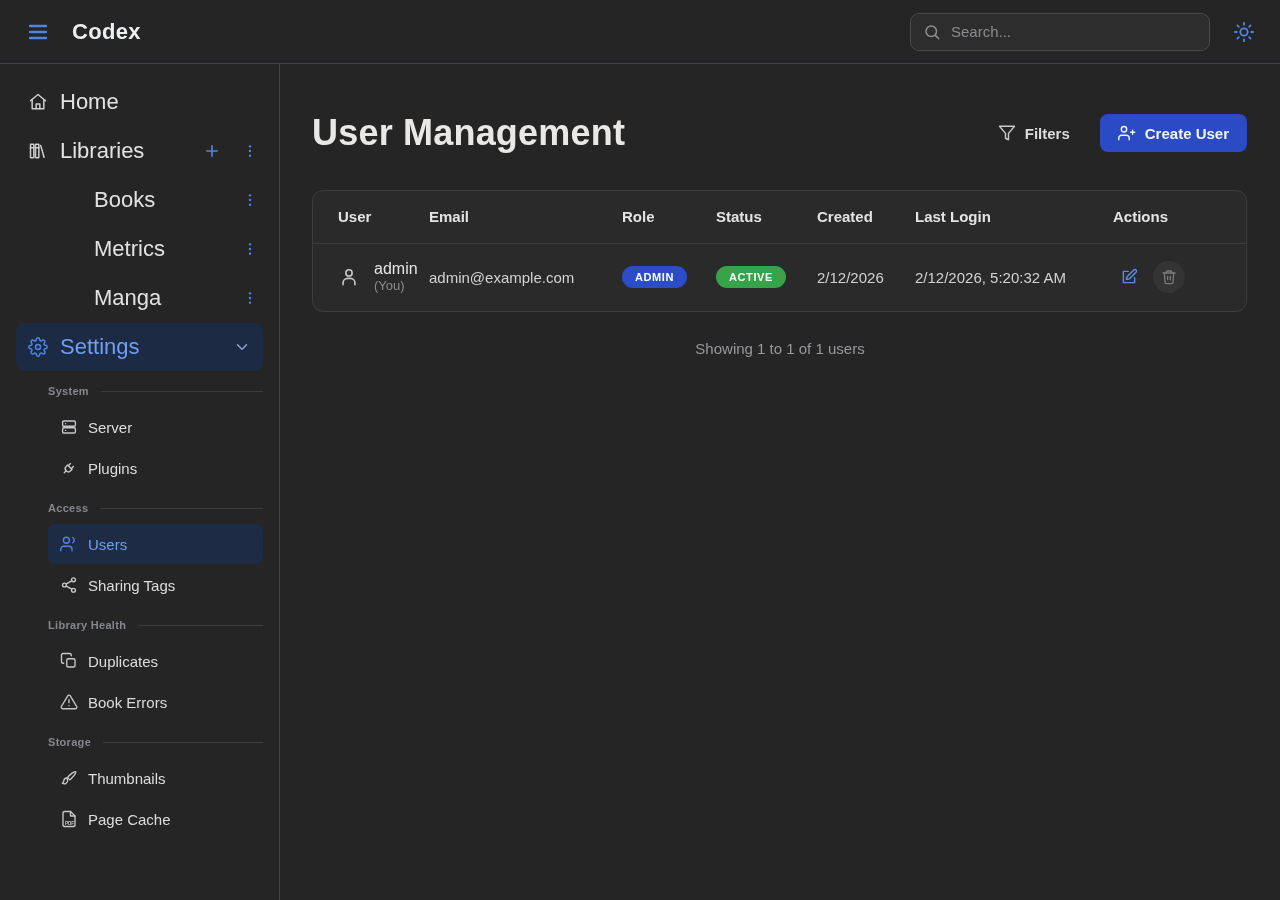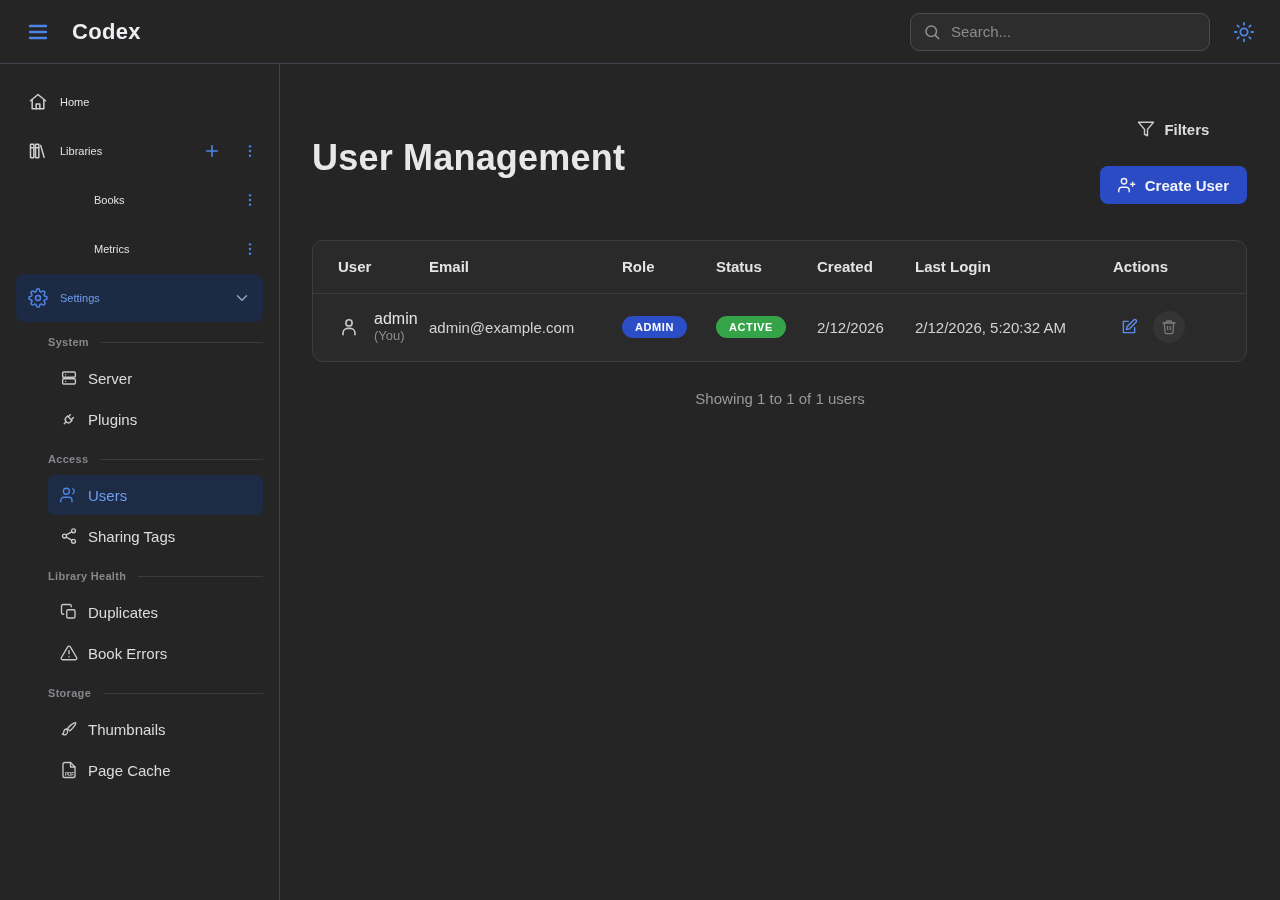--- a/index.html
+++ b/index.html
@@ -54,21 +54,21 @@
     width:280px;
     border-right:1px solid #40434d;
     padding-top:14px;
     overflow:hidden;
     background:#252525;
   }
   .nav-item {
     display:flex; align-items:center; gap:12px;
     height:48px; margin-bottom:1px;
     padding:0 16px 0 28px;
-    font-size:11px; color:#e2e2e2;
+    font-size:22px; color:#e2e2e2;
     cursor:pointer;
   }
   .nav-item .nav-ic { color:#cfcfd2; }
   .nav-label { flex:1; }
   .mini-btn {
     background:none; border:none; cursor:pointer;
     width:26px; height:26px; border-radius:6px;
     display:flex; align-items:center; justify-content:center;
     color:#4d85e6;
   }
@@ -111,21 +111,21 @@
   
   .main { margin-left:280px; padding-top:64px; }
   .main-header {
     display:flex; align-items:center; justify-content:space-between;
     padding:48px 33px 0 32px;
   }
   .page-title {
     font-size:36px; font-weight:bold; letter-spacing:.2px;
     color:#eae8e6;
   }
-  .header-actions { display:flex; align-items:center; gap:20px;flex-direction:column; }
+  .header-actions { display:flex; align-items:center; gap:20px; }
   .filters-btn {
     display:flex; align-items:center; gap:9px;
     background:none; border:none; cursor:pointer;
     font-size:15px; font-weight:bold; color:#dcdcdc;
     font-family:"Liberation Sans", sans-serif;
     padding:8px 10px; border-radius:8px;
   }
   .filters-btn .nav-ic { color:#c9c9cc; }
   .create-btn {
     display:flex; align-items:center; gap:9px;
@@ -272,20 +272,32 @@
       <span>
         <svg width="16" height="16" viewBox="0 0 24 24" fill="currentColor">
             <circle cx="12" cy="5" r="1.8"></circle>
             <circle cx="12" cy="12" r="1.8"></circle>
             <circle cx="12" cy="19" r="1.8"></circle>
           </svg>
       </span>
     </button>
   </div>
 
+  <div class="nav-item lib-sub">
+    <span class="nav-label">Manga</span>
+    <button class="mini-btn">
+      <span>
+        <svg width="16" height="16" viewBox="0 0 24 24" fill="currentColor">
+            <circle cx="12" cy="5" r="1.8"></circle>
+            <circle cx="12" cy="12" r="1.8"></circle>
+            <circle cx="12" cy="19" r="1.8"></circle>
+          </svg>
+      </span>
+    </button>
+  </div>
 
   <div class="nav-item active-top">
     <span class="nav-ic">
       <svg width="20" height="20" viewBox="0 0 24 24" fill="none" stroke="currentColor" stroke-width="1.8" stroke-linecap="round" stroke-linejoin="round">
           <circle cx="12" cy="12" r="3"></circle>
           <path d="M19.4 15a1.65 1.65 0 0 0 .33 1.82l.06.06a2 2 0 0 1 0 2.83 2 2 0 0 1-2.83 0l-.06-.06a1.65 1.65 0 0 0-1.82-.33 1.65 1.65 0 0 0-1 1.51V21a2 2 0 0 1-2 2 2 2 0 0 1-2-2v-.09A1.65 1.65 0 0 0 9 19.4a1.65 1.65 0 0 0-1.82.33l-.06.06a2 2 0 0 1-2.83 0 2 2 0 0 1 0-2.83l.06-.06a1.65 1.65 0 0 0 .33-1.82 1.65 1.65 0 0 0-1.51-1H3a2 2 0 0 1-2-2 2 2 0 0 1 2-2h.09A1.65 1.65 0 0 0 4.6 9a1.65 1.65 0 0 0-.33-1.82l-.06-.06a2 2 0 0 1 0-2.83 2 2 0 0 1 2.83 0l.06.06a1.65 1.65 0 0 0 1.82.33H9a1.65 1.65 0 0 0 1-1.51V3a2 2 0 0 1 2-2 2 2 0 0 1 2 2v.09a1.65 1.65 0 0 0 1 1.51 1.65 1.65 0 0 0 1.82-.33l.06-.06a2 2 0 0 1 2.83 0 2 2 0 0 1 0 2.83l-.06.06a1.65 1.65 0 0 0-.33 1.82V9a1.65 1.65 0 0 0 1.51 1H21a2 2 0 0 1 2 2 2 2 0 0 1-2 2h-.09a1.65 1.65 0 0 0-1.51 1z"></path>
         </svg>
     </span>
     <span class="nav-label">Settings</span>
     <span class="chevron">

